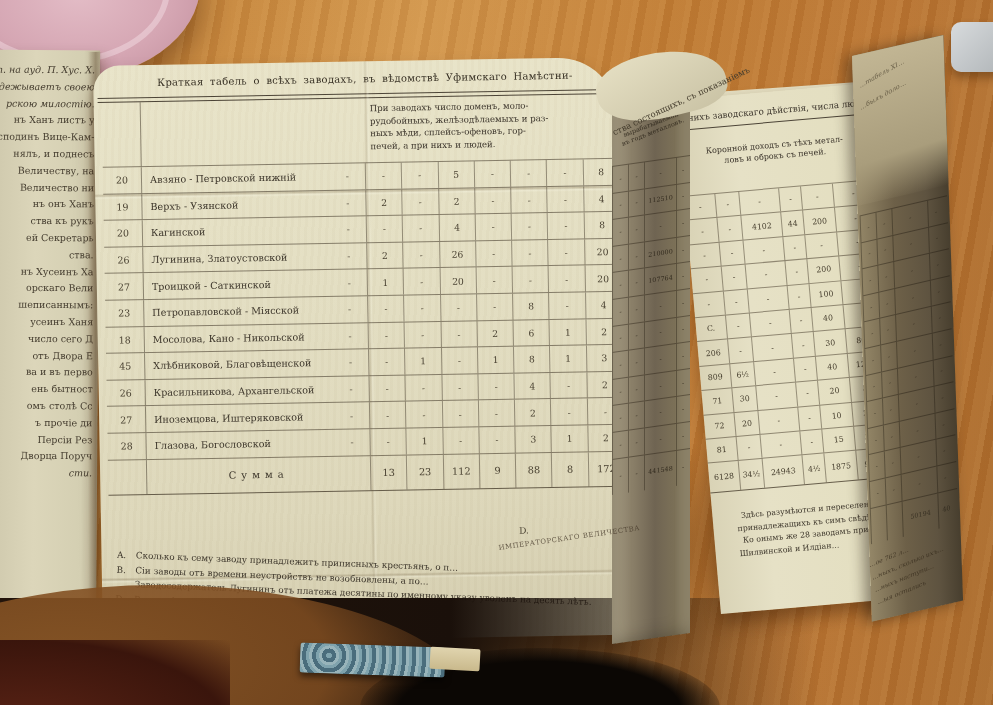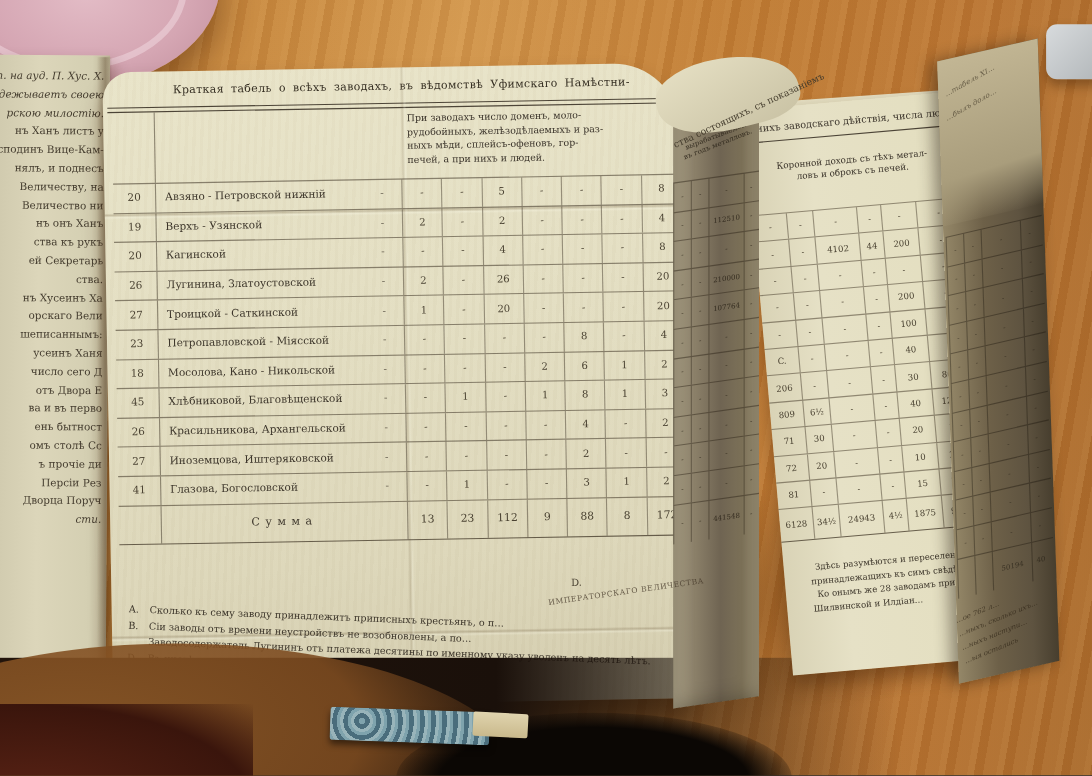--- a/index.html
+++ b/index.html
@@ -317,21 +317,21 @@
             <div class="c name">Иноземцова, Иштеряковской</div>
             <div class="c val">-</div>
             <div class="c val">-</div>
             <div class="c val">-</div>
             <div class="c val">-</div>
             <div class="c val">2</div>
             <div class="c val">-</div>
             <div class="c val">-</div>
           </div>
           <div class="trow">
-            <div class="c num">41</div>
+            <div class="c num">28</div>
             <div class="c name">Глазова, Богословской</div>
             <div class="c val">-</div>
             <div class="c val">1</div>
             <div class="c val">-</div>
             <div class="c val">-</div>
             <div class="c val">3</div>
             <div class="c val">1</div>
             <div class="c val">2</div>
           </div>
           <div class="trow sum">

